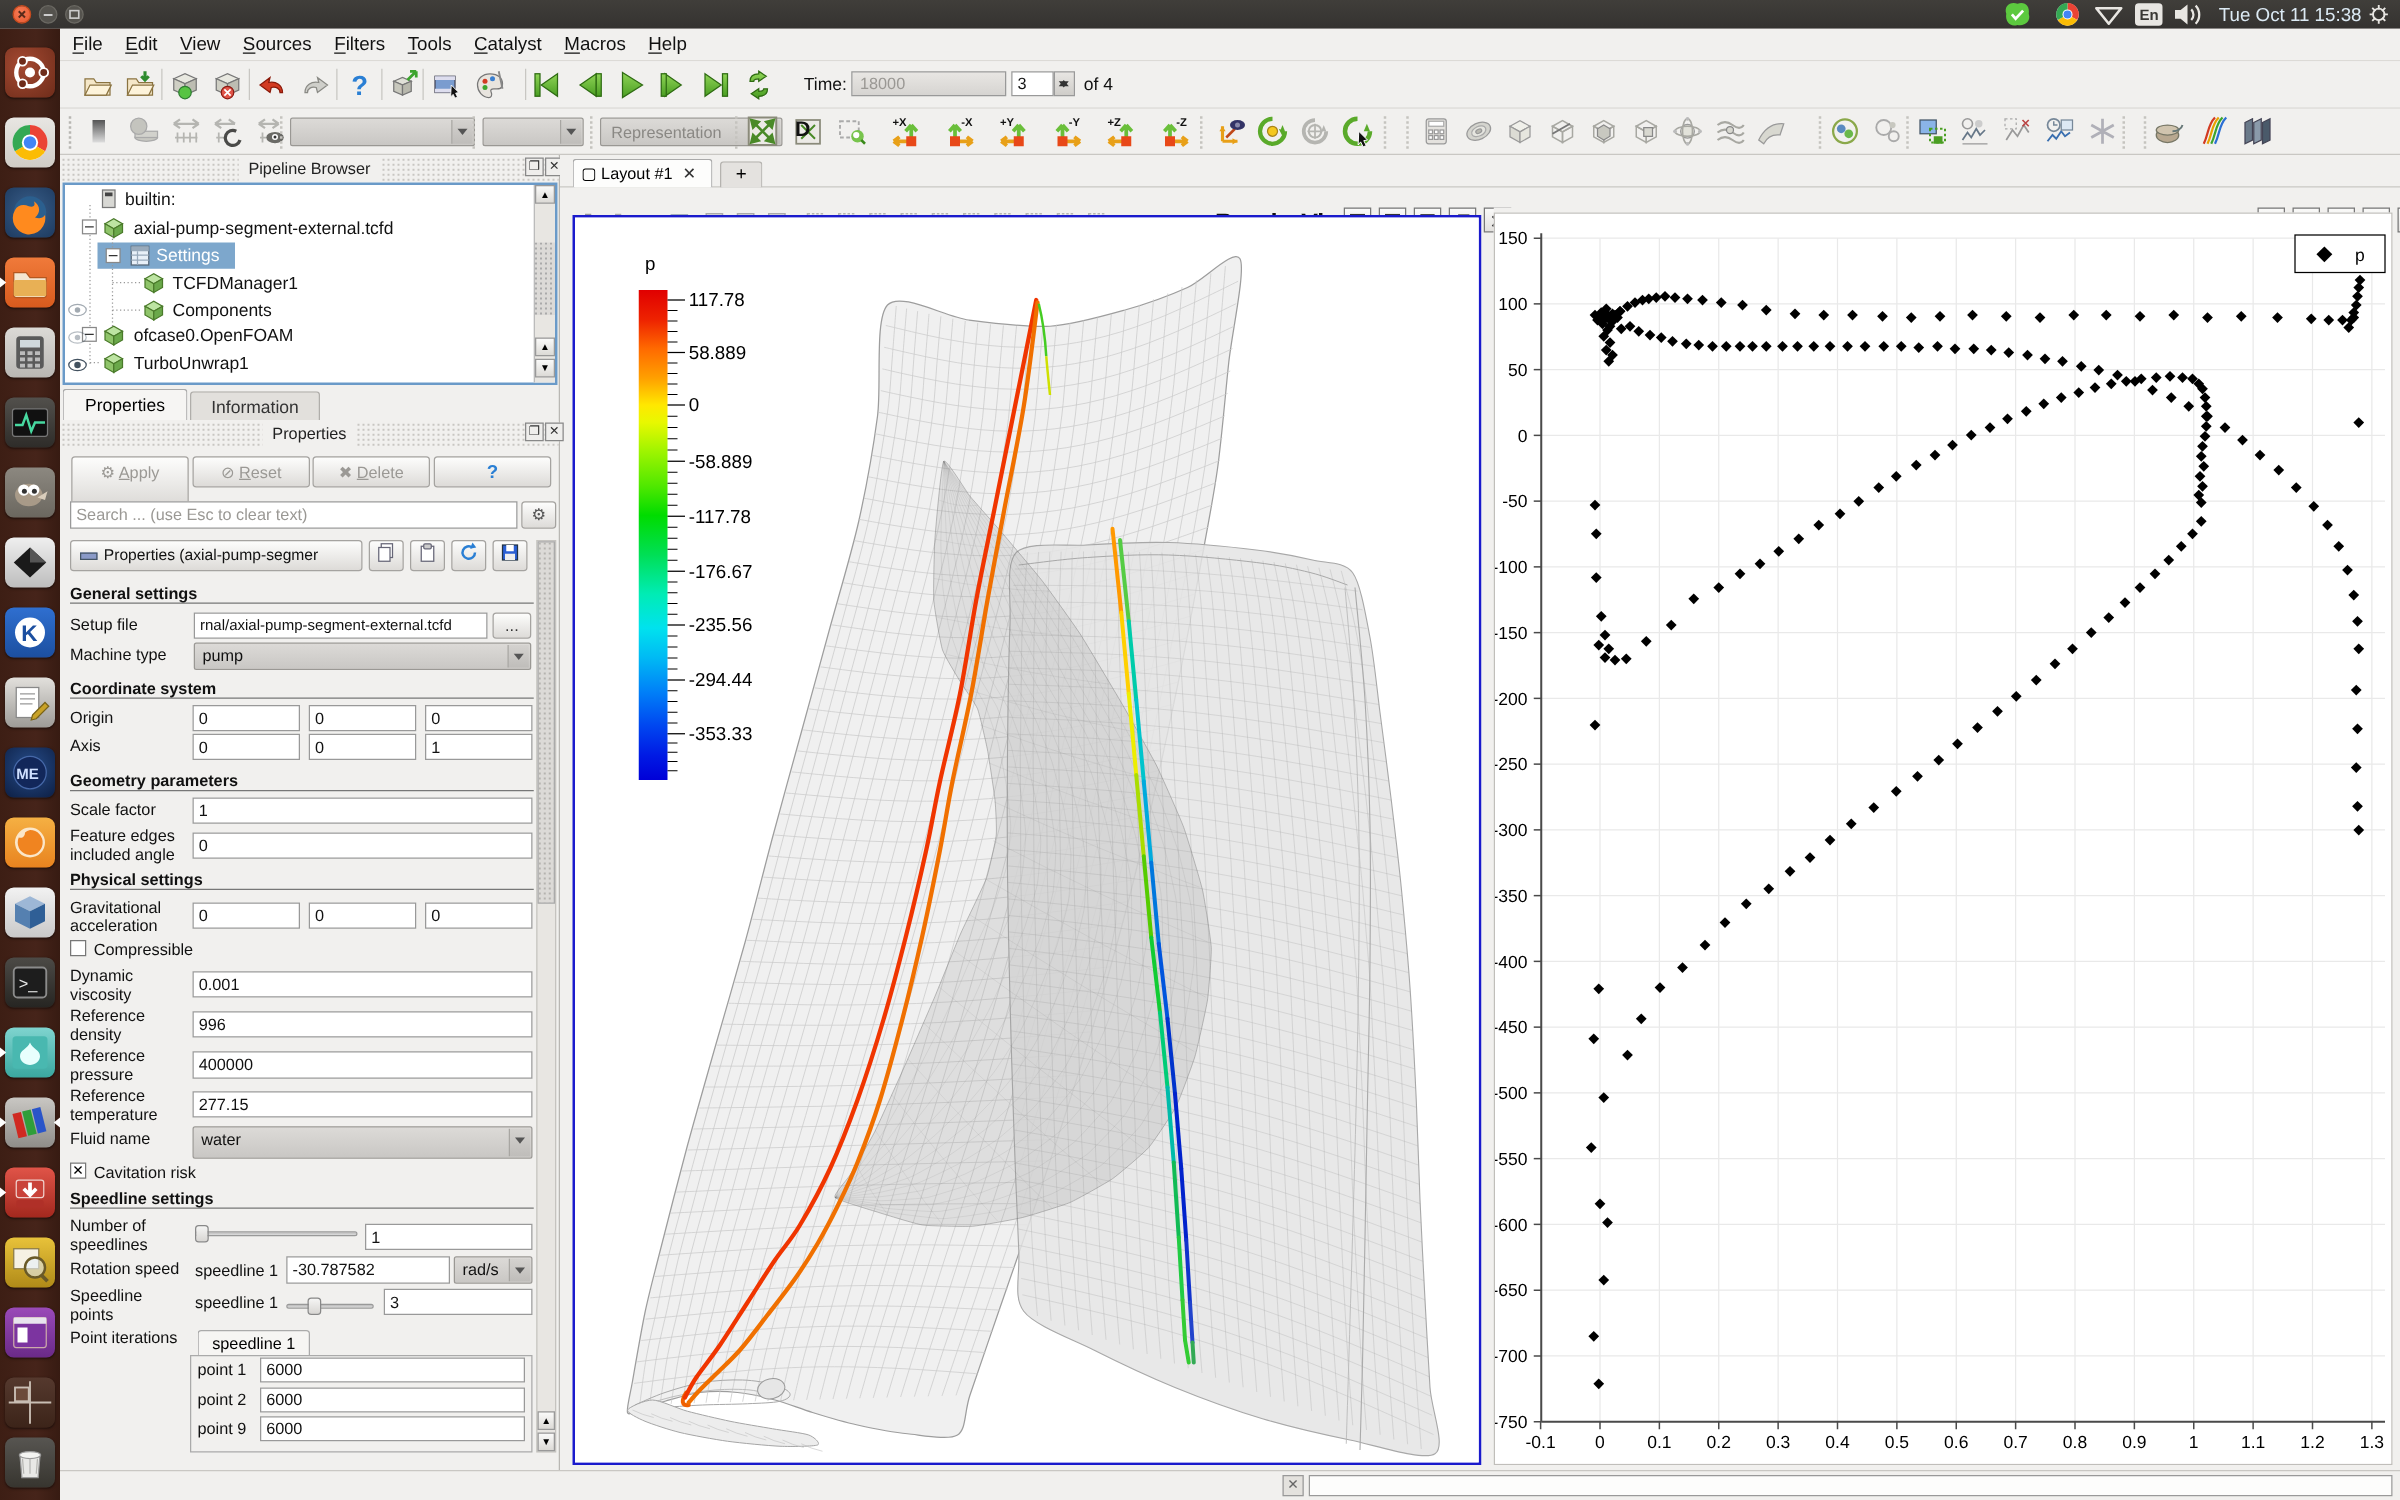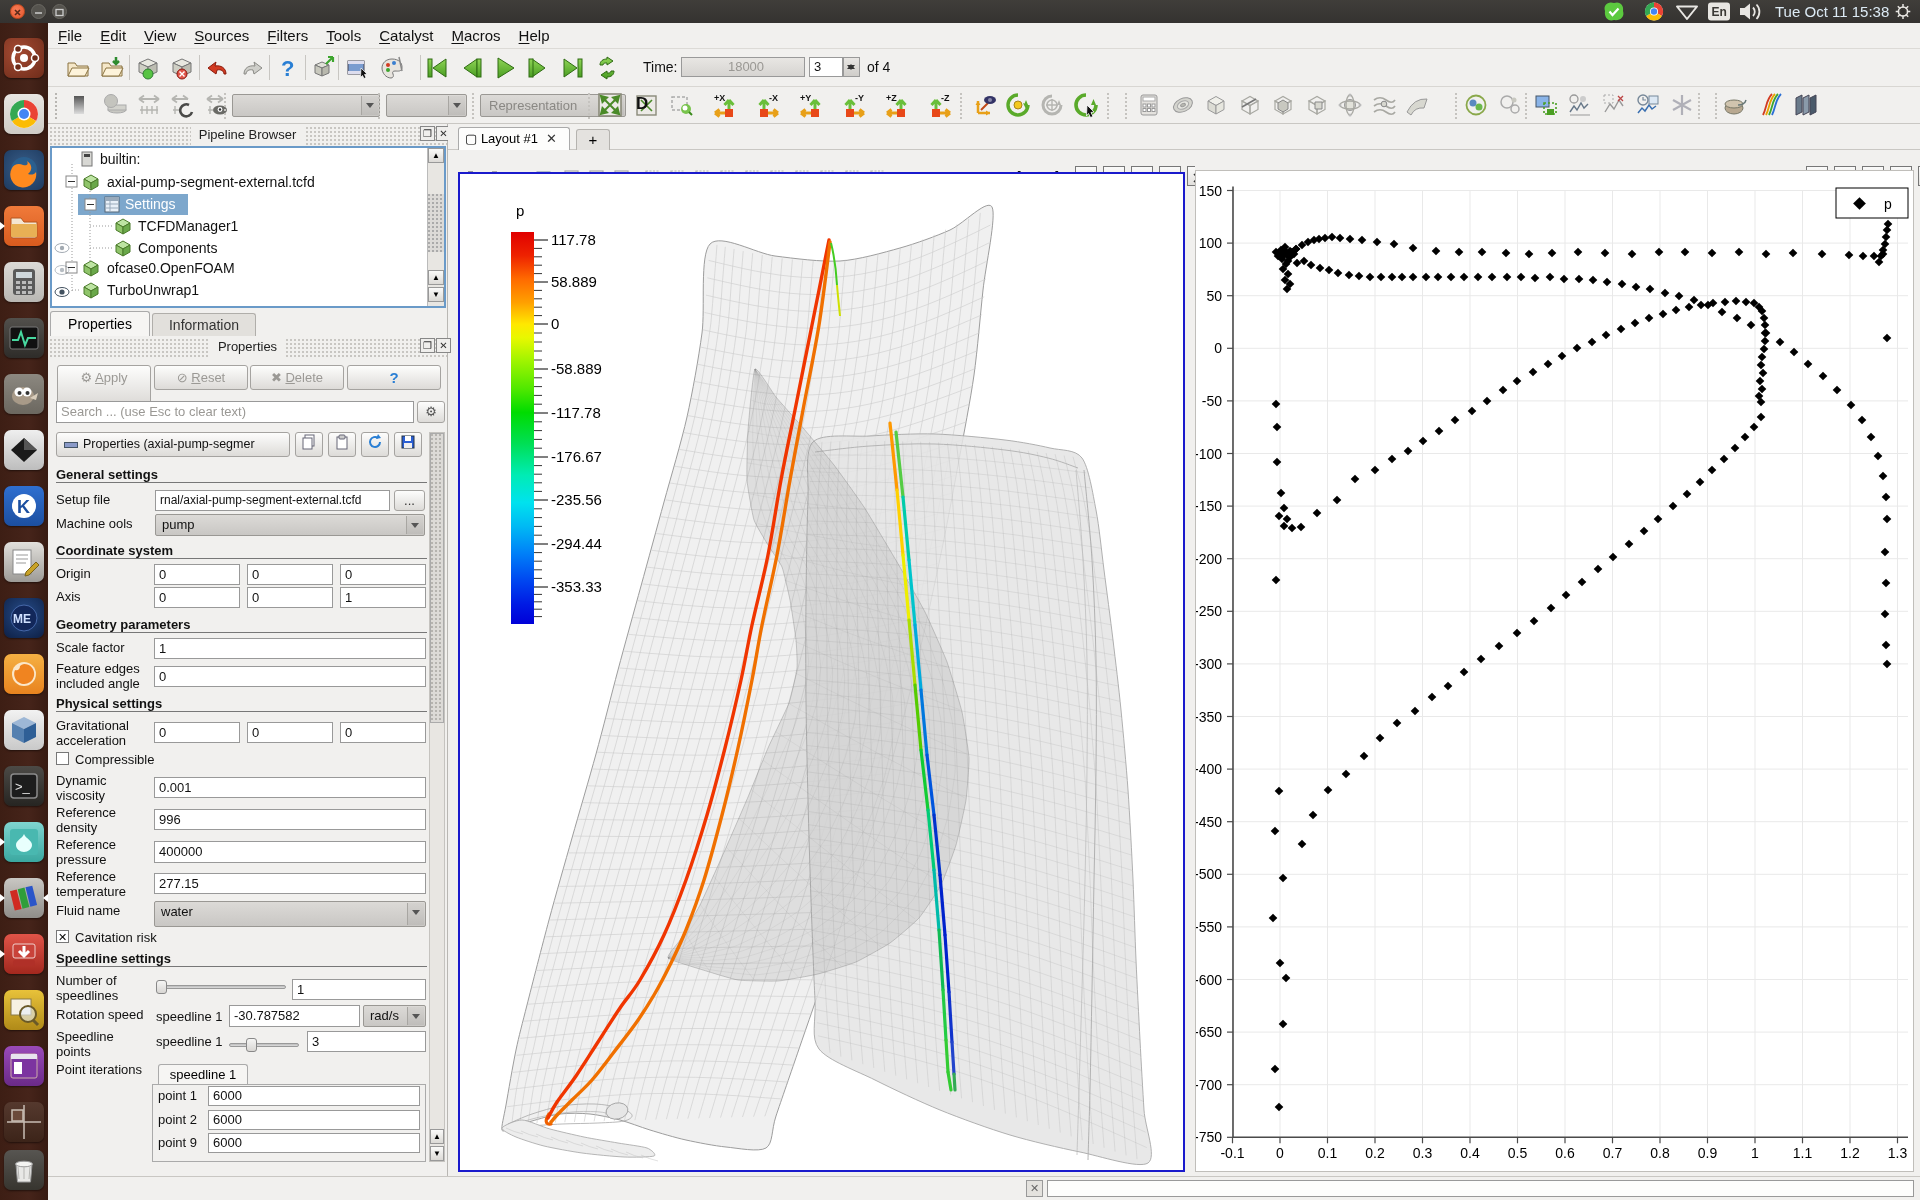--- a/index.html
+++ b/index.html
@@ -22,21 +22,21 @@
 .tsep{position:absolute;top:6px;width:1px;height:25px;background:#c8c6c2;}
 .combo{position:absolute;background:linear-gradient(#dcdad7,#c9c7c4);border:1px solid #9a9894;border-radius:2px;color:#8a8884;font-size:13px;}
 .combo .arr{position:absolute;right:1px;top:1px;bottom:1px;width:17px;background:linear-gradient(#d4d2cf,#bfbdba);border-left:1px solid #a8a6a2;}
 .combo .arr:after{content:"";position:absolute;left:4px;top:7px;border:4px solid transparent;border-top:5px solid #555;}
 
 .ptitle{position:absolute;height:20px;background:#f1f0ee;font-size:13px;color:#222;text-align:center;
  background-image:radial-gradient(circle at 1px 1px, #c8c6c2 1px, transparent 1px);background-size:4px 4px;background-position:2px 6px;}
 .ptitle b{background:#f1f0ee;padding:0 8px;font-weight:normal;line-height:20px;display:inline-block;}
 .pbtn{position:absolute;top:2px;width:15px;height:15px;border:1px solid #888;background:#efeeec;font-size:10px;line-height:13px;text-align:center;color:#333;}
 .field{position:absolute;background:#fff;border:1px solid #999;font-size:13px;color:#111;padding-left:4px;}
-.fieldg{position:absolute;background:linear-gradient(#e8e6e3,#d6d4d1);border:1px solid #999;font-size:13px;color:#111;padding-left:6px;text-align:center;}
+.fieldg{position:absolute;background:linear-gradient(#e8e6e3,#d6d4d1);border:1px solid #999;font-size:13px;color:#111;padding-left:6px;}
 .seclbl{position:absolute;font-weight:bold;font-size:13px;color:#111;border-bottom:1px solid #777;}
 .lbl{position:absolute;font-size:13px;color:#111;line-height:15px;}
 .qbtn{position:absolute;background:linear-gradient(#fdfdfc,#dddbd8);border:1px solid #a5a3a0;border-radius:3px;font-size:13px;color:#999;text-align:center;}
 .qbtnd{color:#9b9995;}
 .cb{position:absolute;width:13px;height:13px;background:#fff;border:1px solid #777;}
 .slider{position:absolute;height:4px;background:linear-gradient(#bbb,#ddd);border:1px solid #999;border-radius:2px;}
 .sknob{position:absolute;width:11px;height:14px;background:linear-gradient(#f5f5f4,#d8d6d3);border:1px solid #888;border-radius:3px;top:-6px;}
 
 #tabbar{left:448px;top:124px;width:1472px;height:26px;background:#f1f0ee;border-bottom:1px solid #c9c7c3;}
 .vtb{position:absolute;top:150px;height:22px;background:#f1f0ee;margin-top:16px;}
@@ -694,21 +694,21 @@
       </svg></div>
     <div class="qbtn" style="left:346px;top:308px;width:28px;height:25px;line-height:23px"><svg width="18" height="18" viewBox="0 0 18 18">
         <rect x="3" y="3" width="12" height="12" fill="#2a5fd4" stroke="#234"></rect>
         <rect x="6" y="3" width="6" height="5" fill="#fff"></rect>
         <rect x="5" y="10" width="8" height="5" fill="#eee"></rect>
       </svg></div>
     <div class="seclbl" style="left:8px;top:343px;width:371px">General settings</div>
     <div class="lbl" style="left:8px;top:368px">Setup file</div>
     <div class="field" style="left:107px;top:366px;width:235px;height:21px;line-height:19px;font-size:12px">rnal/axial-pump-segment-external.tcfd</div>
     <div class="qbtn" style="left:346px;top:366px;width:31px;height:21px;line-height:19px;color:#333">...</div>
-    <div class="lbl" style="left:8px;top:392px">Machine ools</div>
+    <div class="lbl" style="left:8px;top:392px">Machine type</div>
     <div class="combo" style="left:107px;top:390px;width:270px;height:22px;line-height:20px;padding-left:6px;color:#111">pump<div class="arr"></div></div>
     <div class="seclbl" style="left:8px;top:419px;width:371px">Coordinate system</div>
     <div class="lbl" style="left:8px;top:442px">Origin</div>
     <div class="field" style="left:106px;top:440px;width:86px;height:21px;line-height:19px">0</div>
     <div class="field" style="left:199px;top:440px;width:86px;height:21px;line-height:19px">0</div>
     <div class="field" style="left:292px;top:440px;width:86px;height:21px;line-height:19px">0</div>
     <div class="lbl" style="left:8px;top:465px">Axis</div>
     <div class="field" style="left:106px;top:463px;width:86px;height:21px;line-height:19px">0</div>
     <div class="field" style="left:199px;top:463px;width:86px;height:21px;line-height:19px">0</div>
     <div class="field" style="left:292px;top:463px;width:86px;height:21px;line-height:19px">1</div>

